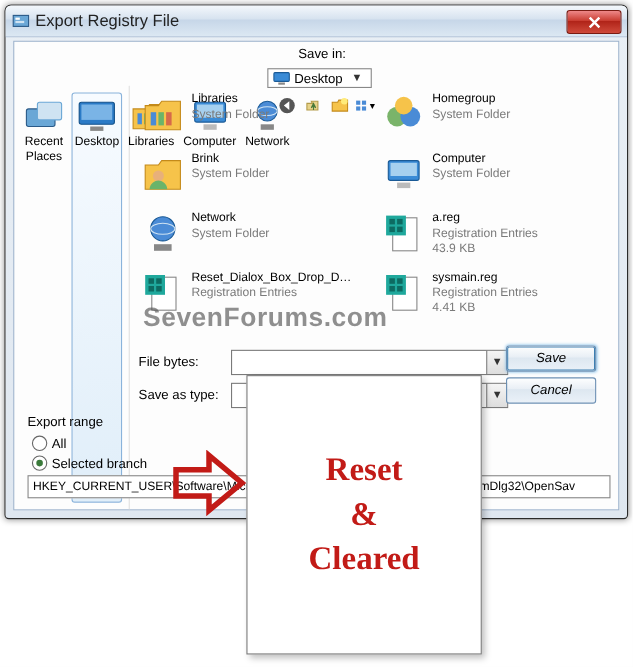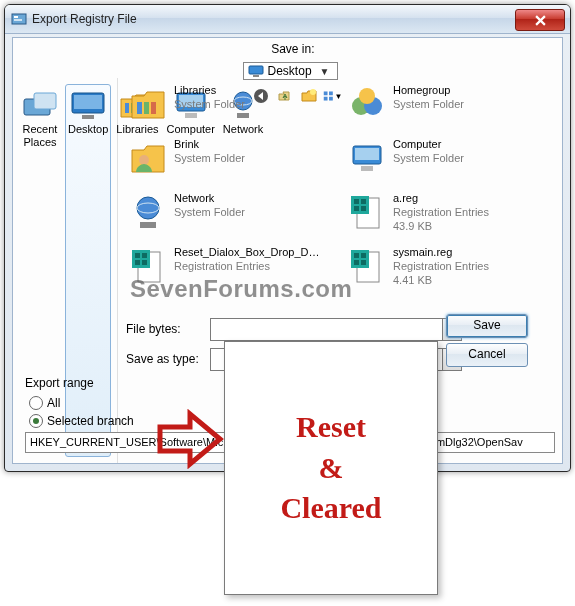--- a/index.html
+++ b/index.html
@@ -27,21 +27,21 @@
     height: 28px;
     background: linear-gradient(#f4f8fc, #d6e2ef 45%, #c6d6e8 46%, #dce8f3);
     border-bottom: 1px solid #9fb4cd;
     border-radius: 5px 5px 0 0;
     display: flex;
     align-items: center;
     padding: 0 0 0 6px;
   }
   .titlebar .title {
     flex: 1;
-    font-size: 12px;
+    font-size: 15px;
     color: #222;
   }
   .title-icon { width: 16px; height: 16px; margin-right: 5px; }
   .close-btn {
     width: 48px;
     height: 20px;
     margin: 2px 5px 0 0;
     background: linear-gradient(#e88, #c83b2f 45%, #b02318 46%, #cf4a3b);
     border: 1px solid #7a1b12;
     border-radius: 3px;
@@ -150,22 +150,23 @@
   .combo .cbtn {
     width: 18px;
     align-self: stretch;
     border-left: 1px solid #7a7a7a;
     background: linear-gradient(#f5f5f5,#ddd);
     display:flex;align-items:center;justify-content:center;
     font-size: 10px; color:#333;
   }
   .btns {
     position: absolute;
-    right: 20px;
+    right: 6px;
     width: 96px;
+    font-style: italic;
   }
   .winbtn {
     width: 80px;
     height: 22px;
     border: 1px solid #6c90b4;
     border-radius: 3px;
     background: linear-gradient(#fdfefe,#e8eef5 45%,#dde7f0 46%,#eaf1f8);
     text-align: center;
     line-height: 20px;
     font-size: 12px;

